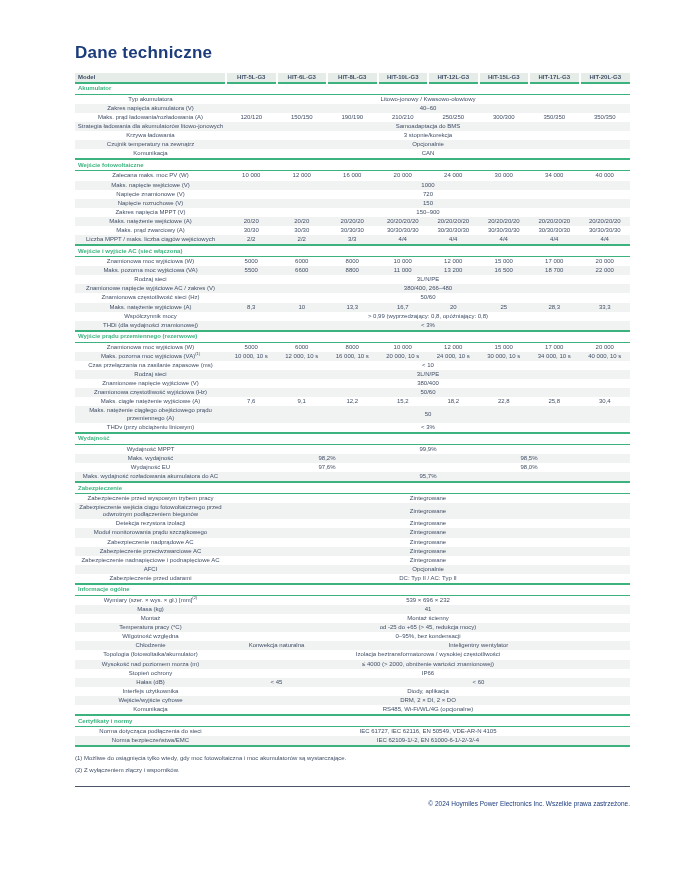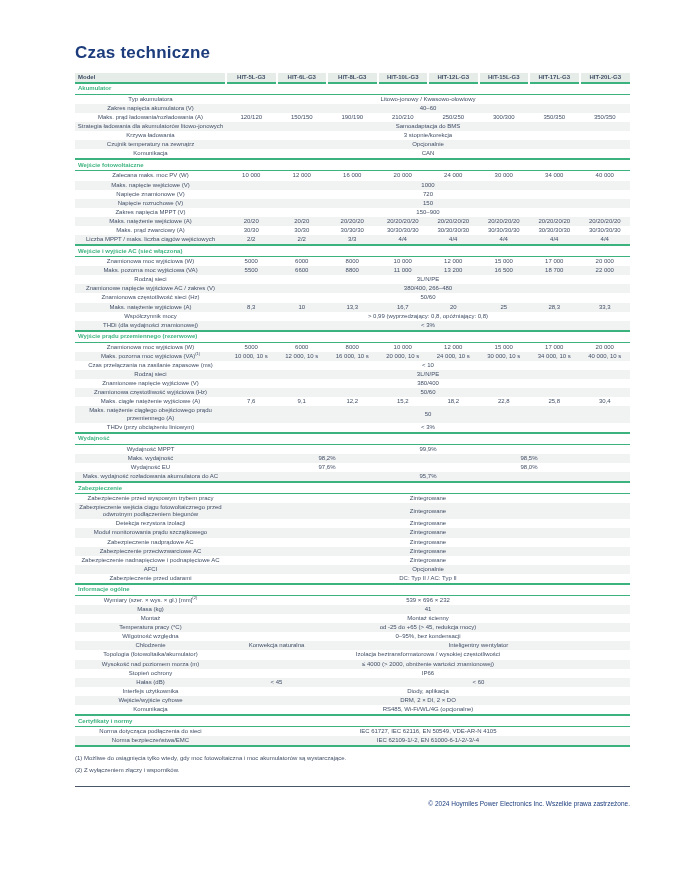--- a/index.html
+++ b/index.html
@@ -35,21 +35,21 @@
   tr.stripe td{background:#f1f2f2;}
   sup{font-size:4px;line-height:0;}
   .footnotes{margin-top:5px;font-size:6px;line-height:2;color:#414f66;}
   .divider{margin-top:10px;width:555px;border-top:1px solid #4a5568;}
   .copyright{margin-top:13px;width:555px;text-align:right;font-size:6.5px;color:#1c3c7c;}
 </style>
 </head>
 <body>
 
 <div class="page">
-  <h1 class="title">Czas techniczne</h1>
+  <h1 class="title">Dane techniczne</h1>
 
   <table class="spec">
     <thead id="spec-head">
         <tr>
           <th class="lbl">Model</th>
           <th>HIT-5L-G3</th>
           <th>HIT-6L-G3</th>
           <th>HIT-8L-G3</th>
           <th>HIT-10L-G3</th>
           <th>HIT-12L-G3</th>

